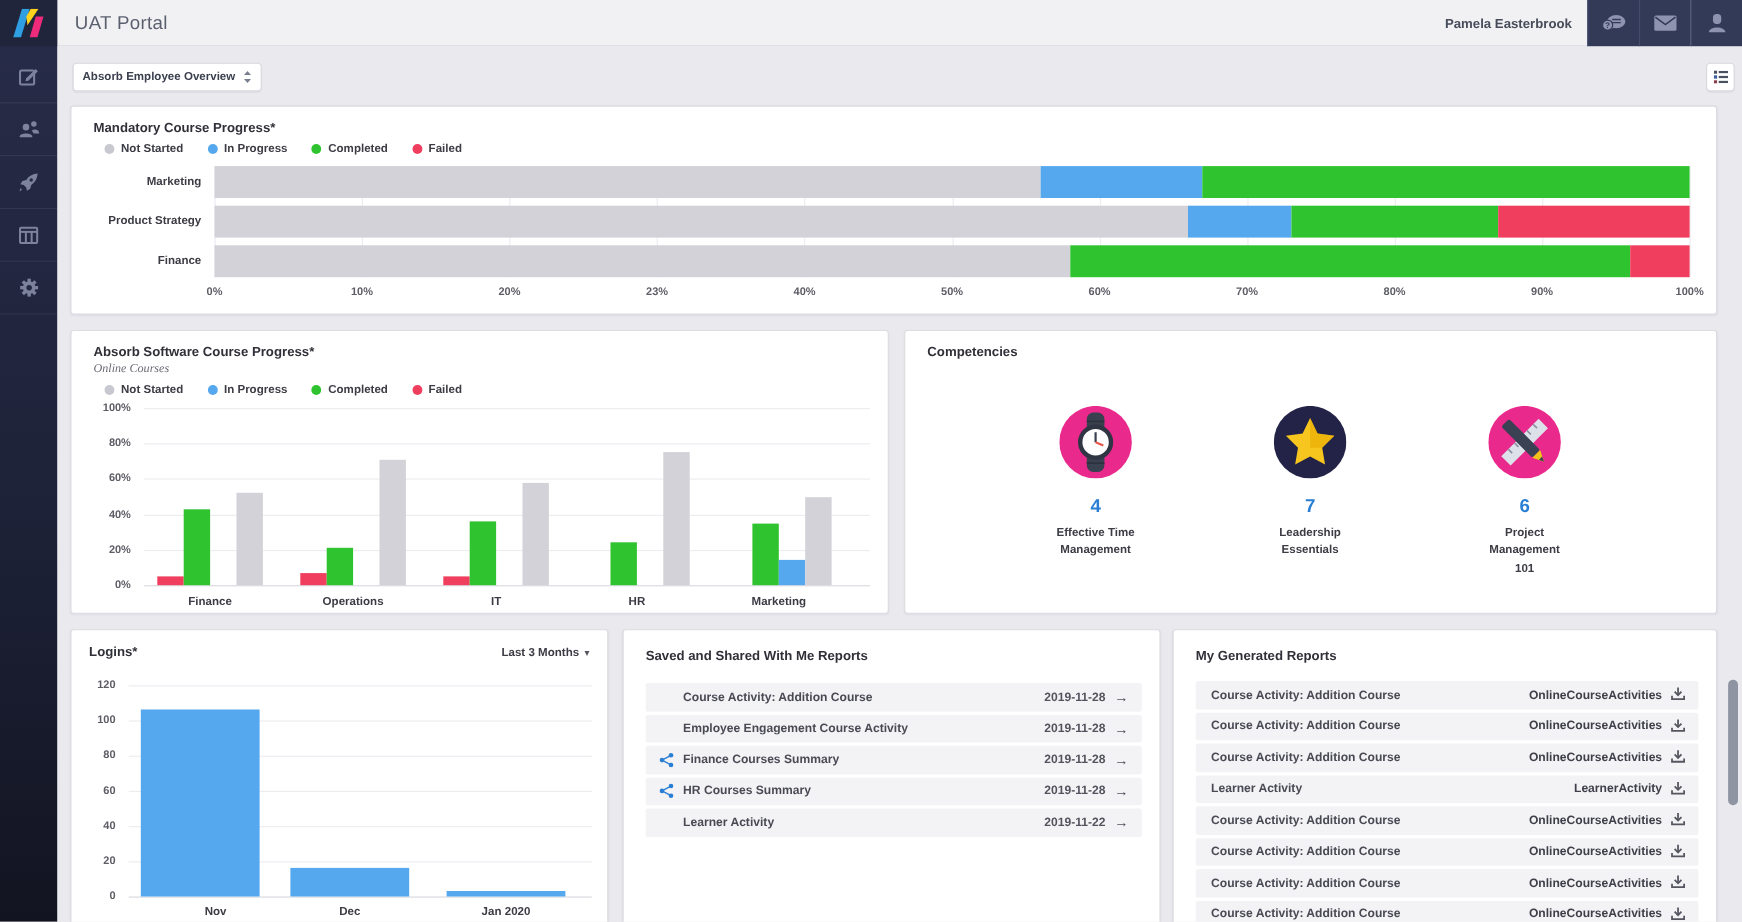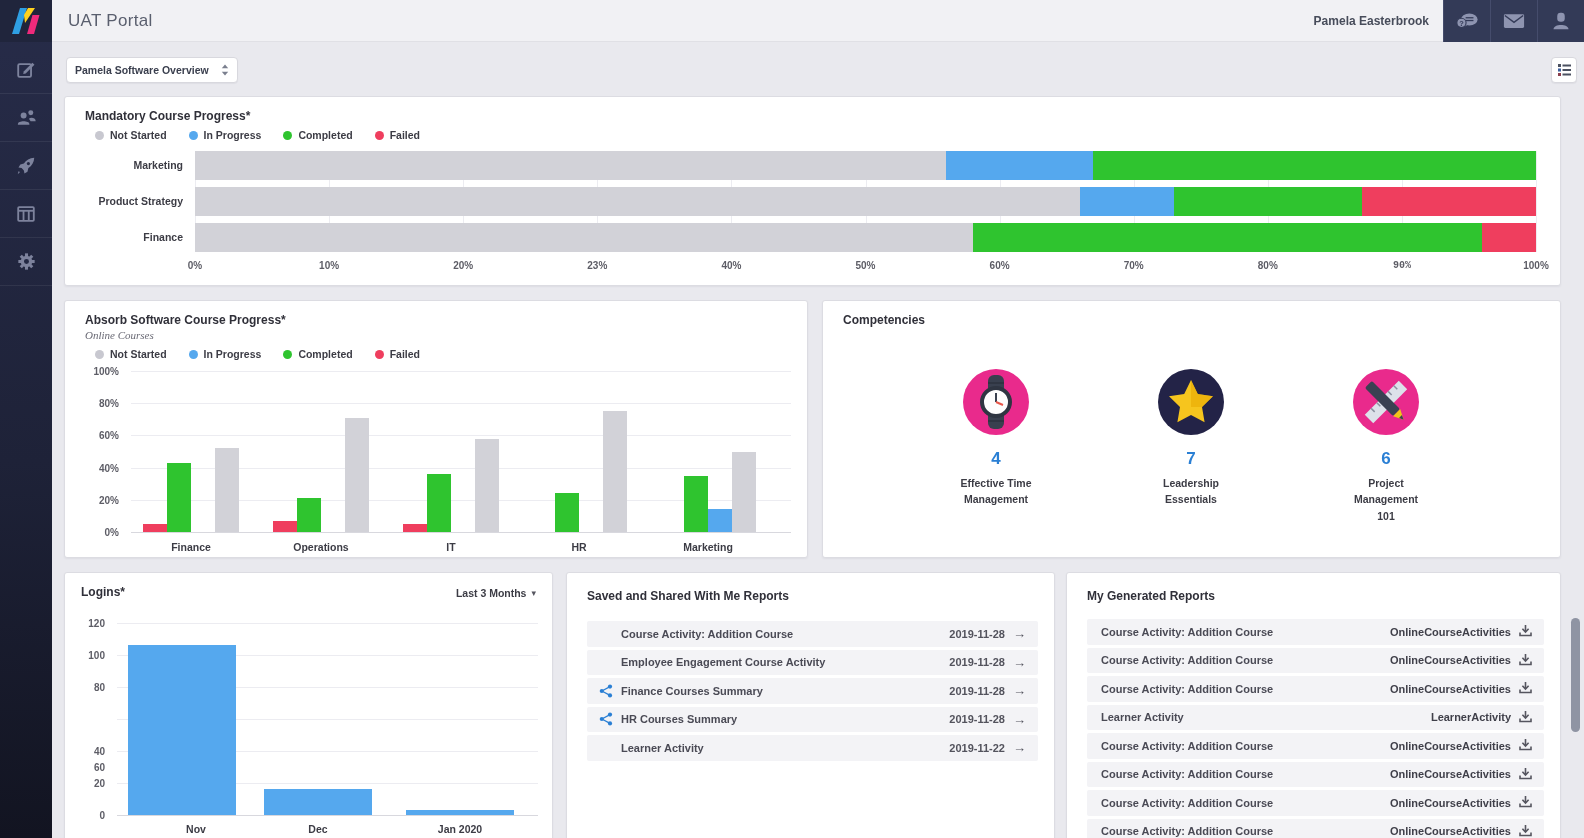--- a/index.html
+++ b/index.html
@@ -182,21 +182,21 @@
     <div class="top-btn">
       <svg width="20" height="20" viewBox="0 0 24 24" fill="#8e94b0">
         <rect x="7.5" y="2" width="9" height="11" rx="4"></rect>
         <path d="M3 22 c0-7 18-7 18 0z"></path>
       </svg>
     </div>
   </div>
 </div>
 
 <div class="select-box">
-  <span>Pamela Software Overview</span>
+  <span>Absorb Employee Overview</span>
   <svg width="8" height="12" viewBox="0 0 8 12">
     <polygon points="4,0.5 7.2,4.2 0.8,4.2" fill="#7a7f8e"></polygon>
     <polygon points="4,11.5 7.2,7.8 0.8,7.8" fill="#7a7f8e"></polygon>
   </svg>
 </div>
 <div class="layout-btn">
   <svg width="13" height="12" viewBox="0 0 13 12" fill="#4a5060">
     <rect x="0" y="0" width="3" height="3"></rect>
       <rect x="4.5" y="0.5" width="8.5" height="2"></rect>
     <rect x="0" y="4.5" width="3" height="3" fill="#3d5f9e"></rect>
@@ -270,21 +270,21 @@
     <div class="m-ticks" id="mandatory-ticks">
         <span class="m-tick" style="left: 0%;">0%</span>
         <span class="m-tick" style="left: 10%;">10%</span>
         <span class="m-tick" style="left: 20%;">20%</span>
         <span class="m-tick" style="left: 30%;">23%</span>
         <span class="m-tick" style="left: 40%;">40%</span>
         <span class="m-tick" style="left: 50%;">50%</span>
         <span class="m-tick" style="left: 60%;">60%</span>
         <span class="m-tick" style="left: 70%;">70%</span>
         <span class="m-tick" style="left: 80%;">80%</span>
-        <span class="m-tick" style="left: 90%; font-family: Liberation Mono, monospace;">90%</span>
+        <span class="m-tick" style="left: 90%;">90%</span>
         <span class="m-tick" style="left: 100%;">100%</span>
       </div>
   </div>
 </div>
 
 <div class="panel" id="panel-course">
   <div class="panel-title" style="position:absolute;left:20px;top:12px;">Absorb Software Course Progress*</div>
   <div class="panel-sub" style="position:absolute;left:20px;top:28px;font-family:Liberation Serif, serif;">Online Courses</div>
   <div class="legend" style="position:absolute;left:30px;top:47px;">
       <span class="legend-item">
@@ -446,21 +446,21 @@
 <div class="panel" id="panel-logins">
   <div class="panel-title" style="position:absolute;left:16px;top:12px;">Logins*</div>
   <div class="range-label">
     <span>Last 3 Months</span>
     <span class="caret-down">▾</span>
   </div>
   <div class="lg-ylabels" id="logins-ylabels">
       <span class="lg-ylab" style="top: 0px;">120</span>
       <span class="lg-ylab" style="top: 32px;">100</span>
       <span class="lg-ylab" style="top: 64px;">80</span>
-      <span class="lg-ylab" style="top: 96px; margin-top: 48px;">60</span>
+      <span class="lg-ylab" style="top: 96px;">60</span>
       <span class="lg-ylab" style="top: 128px;">40</span>
       <span class="lg-ylab" style="top: 160px;">20</span>
       <span class="lg-ylab" style="top: 192px;">0</span>
     </div>
   <div id="logins-plot">
       <div class="hline" style="top: 0px;"></div>
       <div class="hline" style="top: 32px;"></div>
       <div class="hline" style="top: 64px;"></div>
       <div class="hline" style="top: 96px;"></div>
       <div class="hline" style="top: 128px;"></div>

